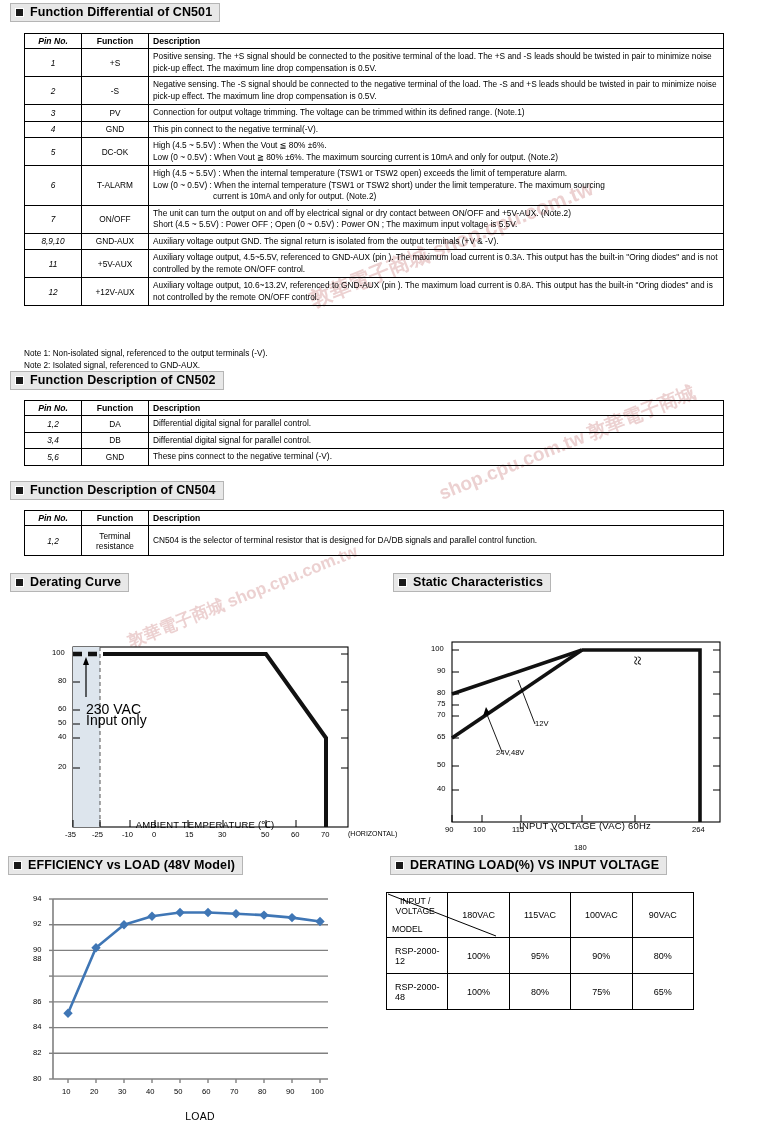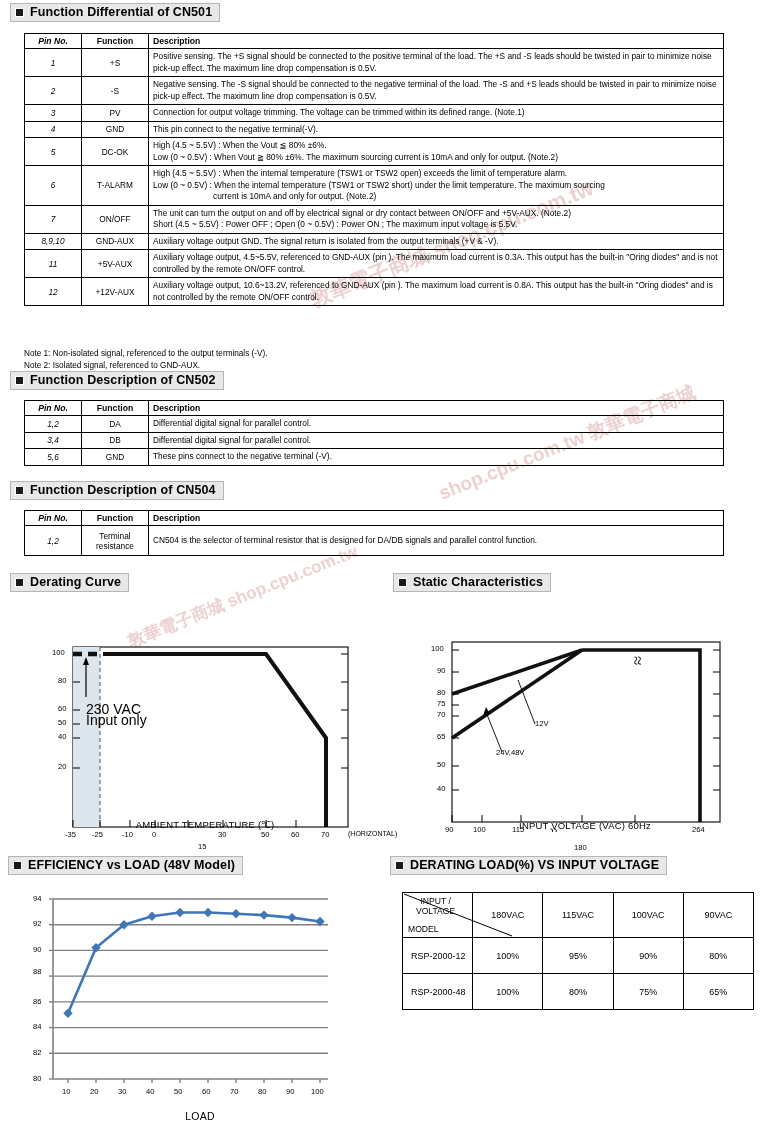--- a/index.html
+++ b/index.html
@@ -269,21 +269,21 @@
     <span class="tk" style="left:50px;top:74px;">80</span>
     <span class="tk" style="left:50px;top:102px;">60</span>
     <span class="tk" style="left:50px;top:116px;">50</span>
     <span class="tk" style="left:50px;top:130px;">40</span>
     <span class="tk" style="left:50px;top:160px;">20</span>
 
     <span class="tk" style="left:57px;top:228px;">-35</span>
     <span class="tk" style="left:84px;top:228px;">-25</span>
     <span class="tk" style="left:114px;top:228px;">-10</span>
     <span class="tk" style="left:144px;top:228px;">0</span>
-    <span class="tk" style="left:190px;top:228px;margin-top:12px;">15</span>
+    <span class="tk" style="left:177px;top:228px;">15</span>
     <span class="tk" style="left:210px;top:228px;">30</span>
     <span class="tk" style="left:253px;top:228px;">50</span>
     <span class="tk" style="left:283px;top:228px;">60</span>
     <span class="tk" style="left:313px;top:228px;">70</span>
     <span class="tk" style="left:340px;top:228px;font-size:7px;">(HORIZONTAL)</span>
 
     <div style="position:absolute;left:78px;top:102px;font-size:14px;line-height:11px;">
       <div>230 VAC</div>
       <div>Input only</div>
     </div>
@@ -424,21 +424,21 @@
         <polygon points="228,25.1 232.7,29.8 228,34.5 223.3,29.8"></polygon>
         <polygon points="256,26.4 260.7,31.1 256,35.8 251.3,31.1"></polygon>
         <polygon points="284,28.9 288.7,33.6 284,38.3 279.3,33.6"></polygon>
         <polygon points="312,32.8 316.7,37.5 312,42.2 307.3,37.5"></polygon>
       </g>
     </svg>
 
     <span class="tk" style="left:25px;top:10px;">94</span>
     <span class="tk" style="left:25px;top:35px;">92</span>
     <span class="tk" style="left:25px;top:61px;">90</span>
-    <span class="tk" style="left:25px;top:83px;">88</span>
+    <span class="tk" style="left:25px;top:70px;">88</span>
     <span class="tk" style="left:25px;top:113px;">86</span>
     <span class="tk" style="left:25px;top:138px;">84</span>
     <span class="tk" style="left:25px;top:164px;">82</span>
     <span class="tk" style="left:25px;top:190px;">80</span>
 
     <span class="tk" style="left:54px;top:203px;">10</span>
     <span class="tk" style="left:82px;top:203px;">20</span>
     <span class="tk" style="left:110px;top:203px;">30</span>
     <span class="tk" style="left:138px;top:203px;">40</span>
     <span class="tk" style="left:166px;top:203px;">50</span>
@@ -451,21 +451,21 @@
 
   <div class="axis-title" style="position:absolute;left:60px;top:1110px;width:280px;font-size:10.5px;">LOAD</div>
 
   <div style="position:absolute;left:390px;top:856px;">
     <div class="sec-head">
       <span class="bullet"></span>
       <span>DERATING LOAD(%) VS INPUT VOLTAGE</span>
     </div>
   </div>
 
-  <table class="dr" style="position:absolute;left:386px;top:892px;width:352px;margin-left:16px;">
+  <table class="dr" style="position:absolute;left:386px;top:892px;width:308px;">
     <tbody>
         <tr>
       <td class="corner" style="height:44px;">
         <svg width="110" height="44">
           <line x1="1" y1="1" x2="109" y2="43" stroke="#000" stroke-width="1"></line>
         </svg>
         <span class="iv">INPUT / VOLTAGE</span>
         <span class="md">MODEL</span>
       </td>
       <td>180VAC</td>

